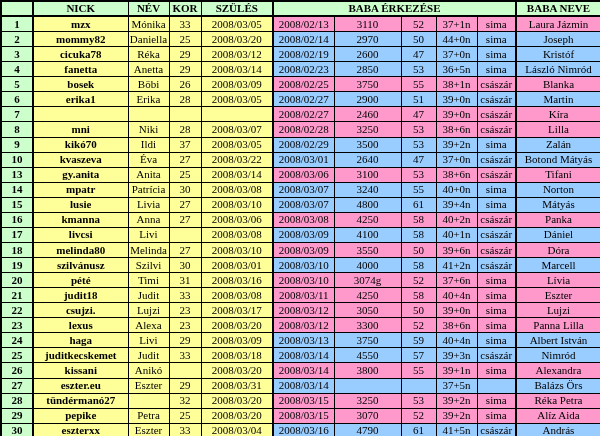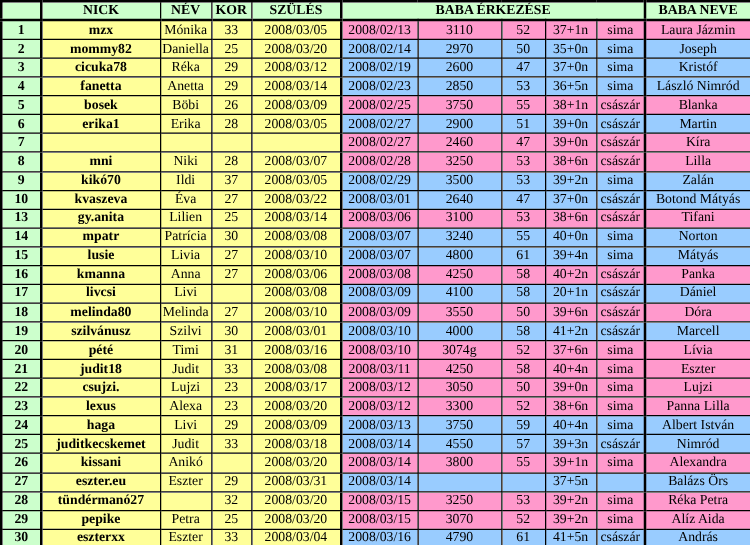--- a/index.html
+++ b/index.html
@@ -80,21 +80,21 @@
         </tr>
         <tr>
           <td class="idx">2</td>
           <td class="yl nick">mommy82</td>
           <td class="yl">Daniella</td>
           <td class="yl">25</td>
           <td class="yl">2008/03/20</td>
           <td class="boy gs">2008/02/14</td>
           <td class="boy">2970</td>
           <td class="boy">50</td>
-          <td class="boy">35+0n</td>
+          <td class="boy">44+0n</td>
           <td class="boy">sima</td>
           <td class="boy gs">Joseph</td>
         </tr>
         <tr>
           <td class="idx">3</td>
           <td class="yl nick">cicuka78</td>
           <td class="yl">Réka</td>
           <td class="yl">29</td>
           <td class="yl">2008/03/12</td>
           <td class="boy gs">2008/02/19</td>
@@ -191,21 +191,21 @@
           <td class="boy gs">2008/03/01</td>
           <td class="boy">2640</td>
           <td class="boy">47</td>
           <td class="boy">37+0n</td>
           <td class="boy">császár</td>
           <td class="boy gs">Botond Mátyás</td>
         </tr>
         <tr>
           <td class="idx">13</td>
           <td class="yl nick">gy.anita</td>
-          <td class="yl">Lilien</td>
+          <td class="yl">Anita</td>
           <td class="yl">25</td>
           <td class="yl">2008/03/14</td>
           <td class="girl gs">2008/03/06</td>
           <td class="girl">3100</td>
           <td class="girl">53</td>
           <td class="girl">38+6n</td>
           <td class="girl">császár</td>
           <td class="girl gs">Tifani</td>
         </tr>
         <tr>
@@ -249,21 +249,21 @@
         </tr>
         <tr>
           <td class="idx">17</td>
           <td class="yl nick">livcsi</td>
           <td class="yl">Livi</td>
           <td class="yl"></td>
           <td class="yl">2008/03/08</td>
           <td class="boy gs">2008/03/09</td>
           <td class="boy">4100</td>
           <td class="boy">58</td>
-          <td class="boy">20+1n</td>
+          <td class="boy">40+1n</td>
           <td class="boy">császár</td>
           <td class="boy gs">Dániel</td>
         </tr>
         <tr>
           <td class="idx">18</td>
           <td class="yl nick">melinda80</td>
           <td class="yl">Melinda</td>
           <td class="yl">27</td>
           <td class="yl">2008/03/10</td>
           <td class="girl gs">2008/03/09</td>

